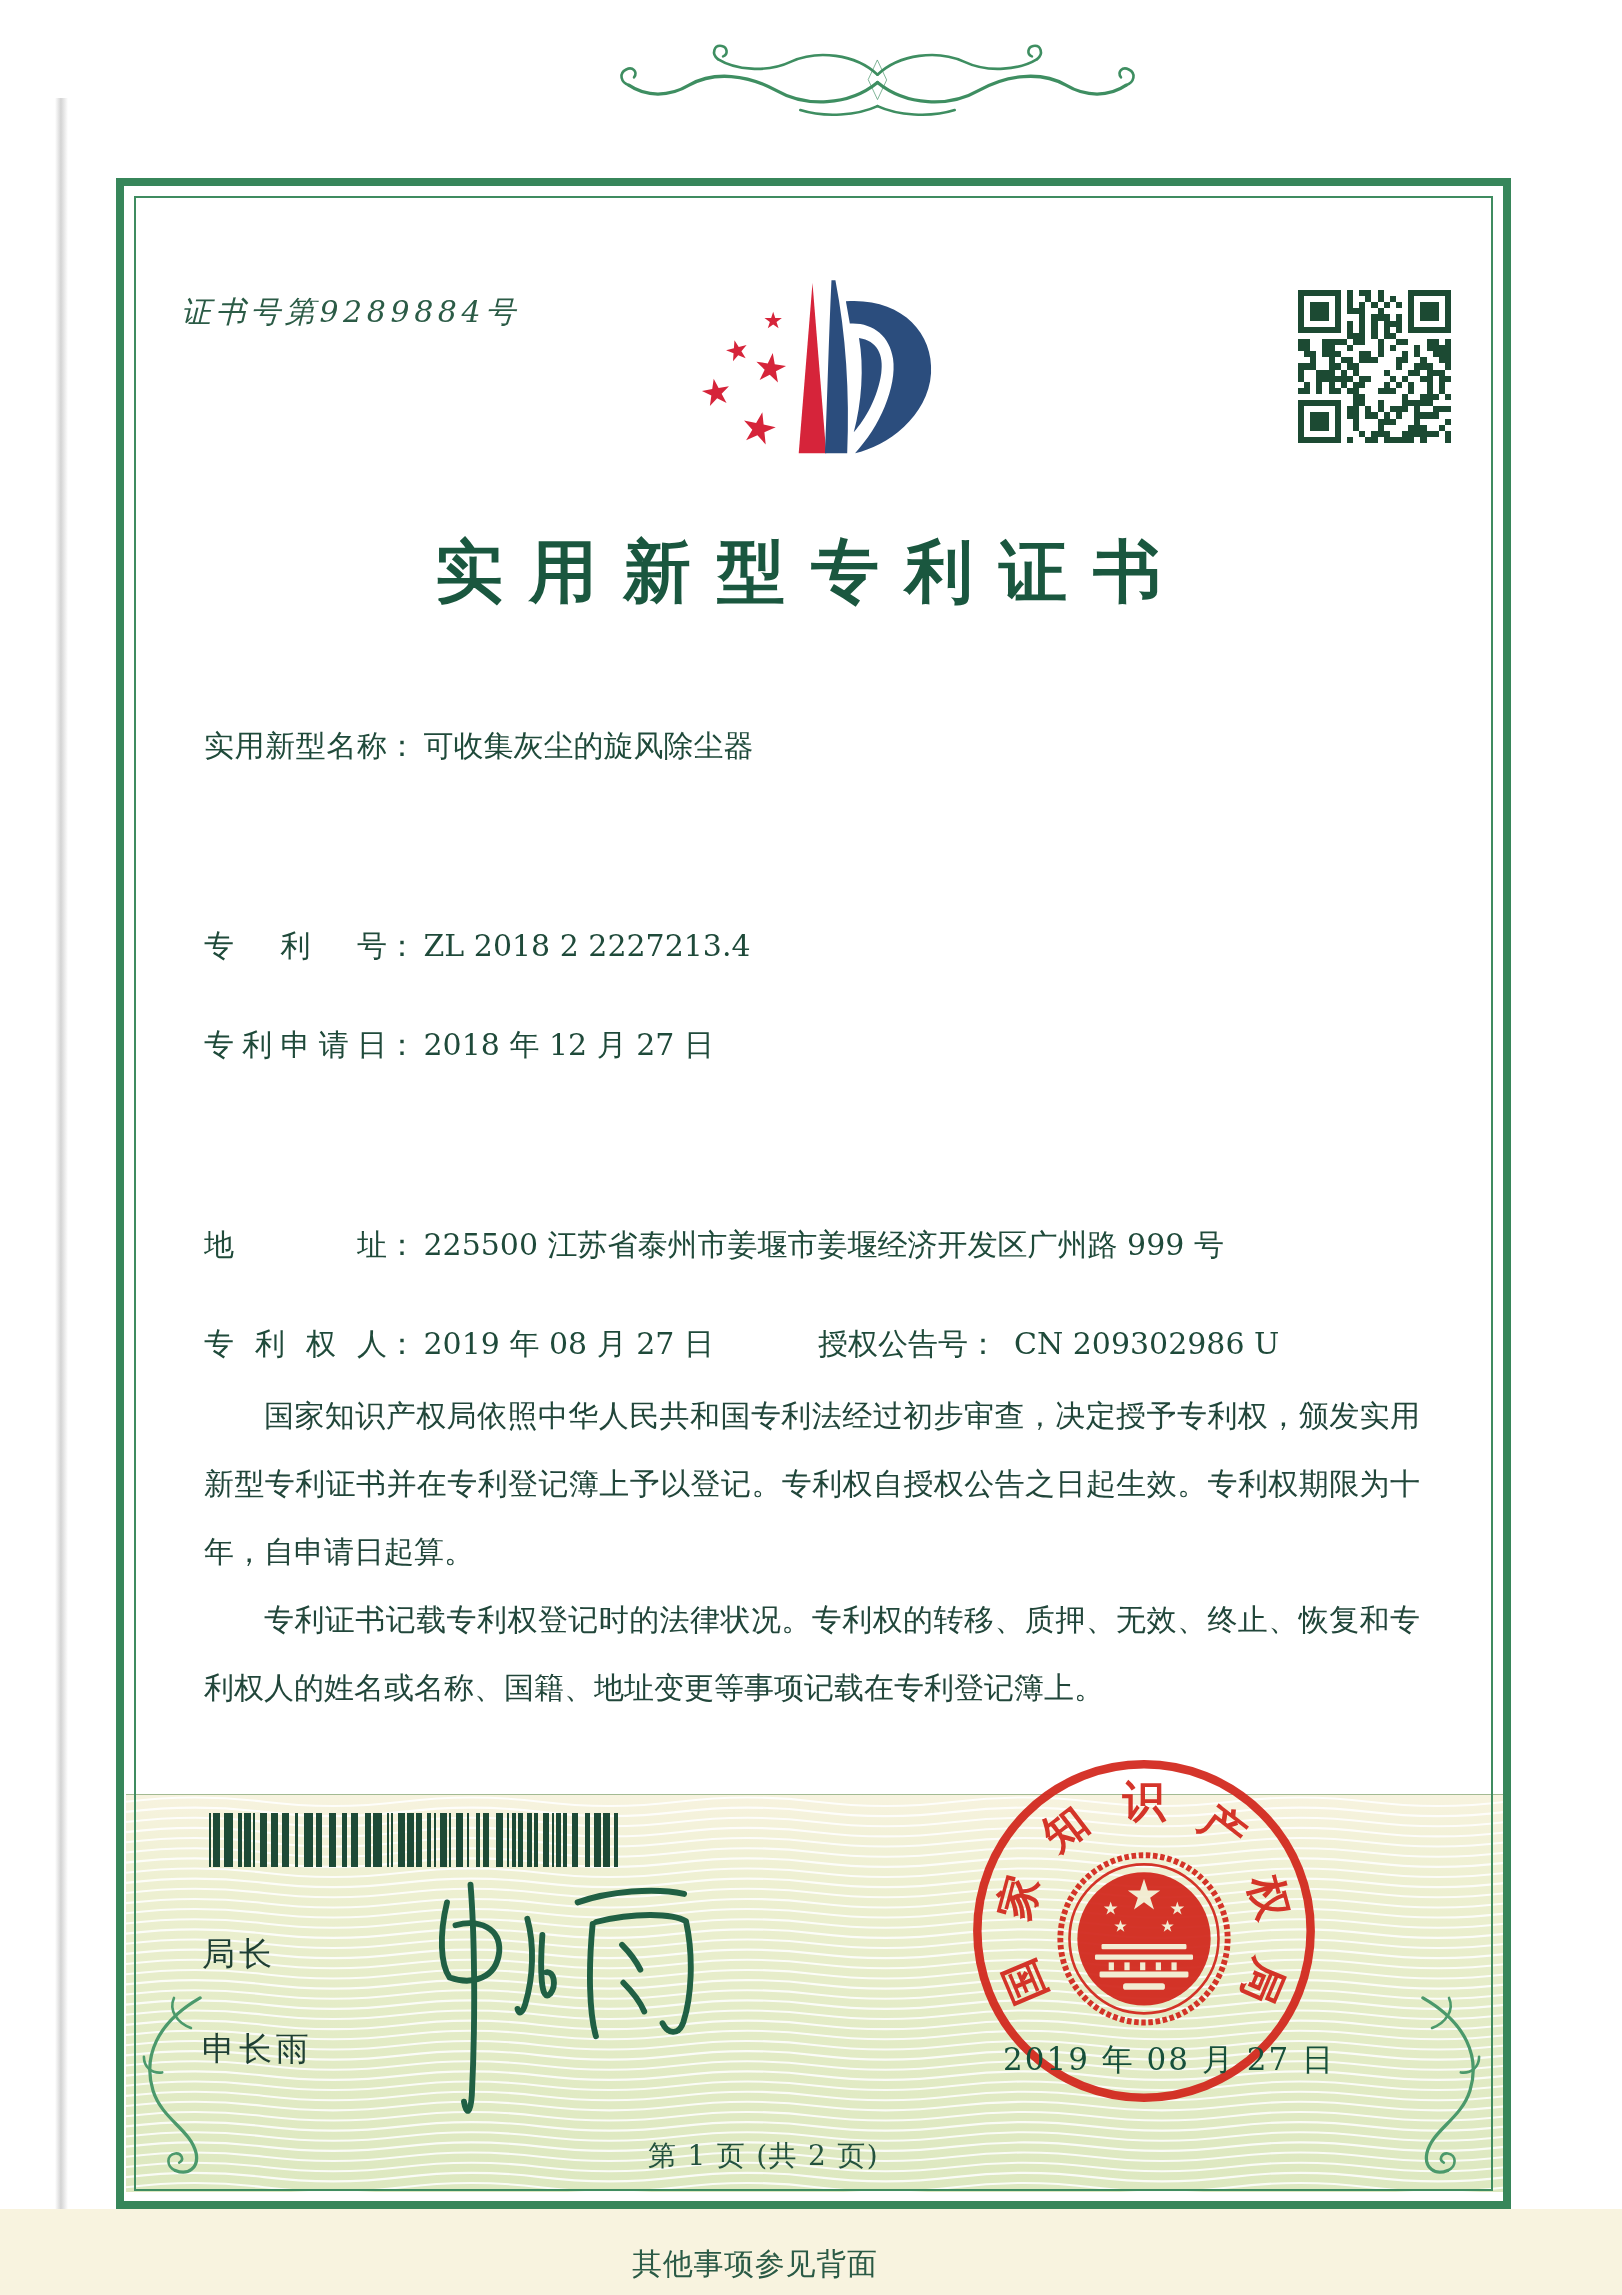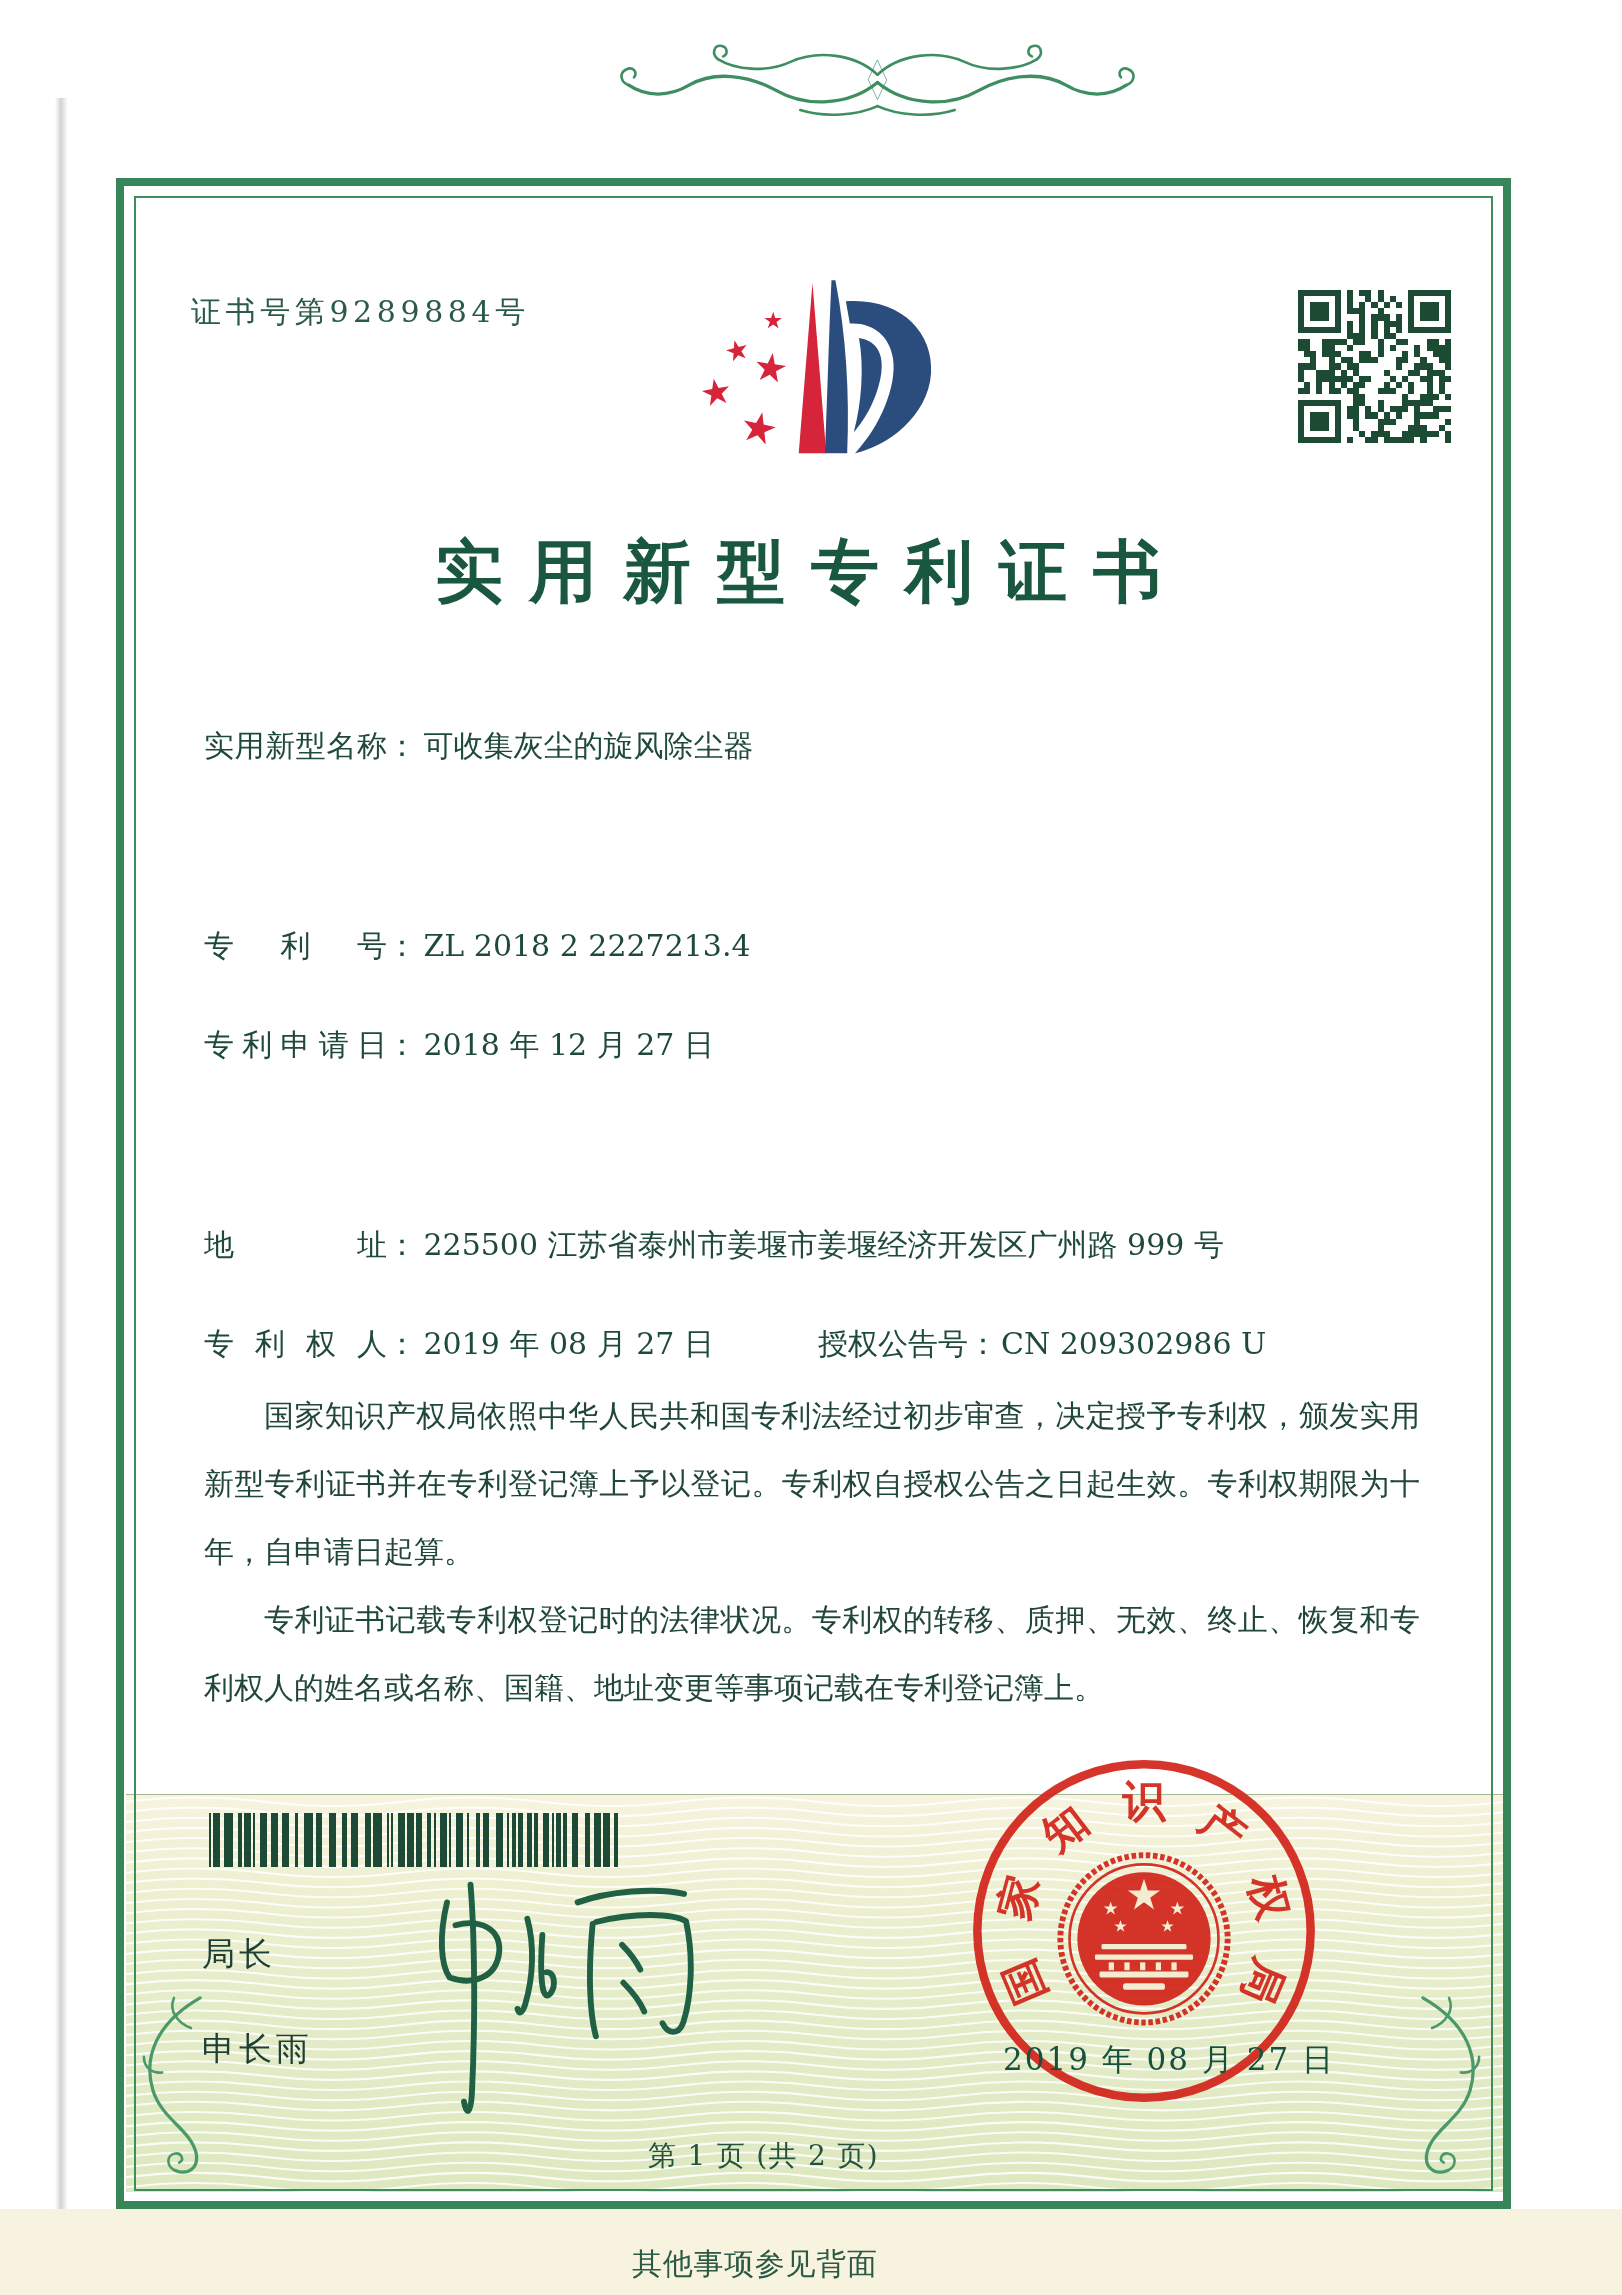--- a/index.html
+++ b/index.html
@@ -17,29 +17,29 @@
   .frame-inner{position:absolute;left:9.8px;top:9.8px;right:9.8px;bottom:9.8px;border:2px solid #3f8c60;}
 
   
   .band{left:126px;top:1794px;width:1381px;height:397px;
     background:linear-gradient(180deg,#f7f3df 0%,#eef0d2 22%,#e4ecc7 55%,#dde8c0 100%);
     border-top:1.3px solid rgba(90,130,90,.45);}
   .band svg{position:absolute;left:0;top:0;}
   .band path{stroke:rgba(255,255,255,.85);stroke-width:3.2;fill:none;}
   .bottom-strip{left:0;top:2209px;width:1622px;height:86px;background:#f8f3df;}
 
-  .cert-no{left:191px;top:292px;font-size:30px;letter-spacing:4.6px;color:#2b5b46;white-space:nowrap;}
+  .cert-no{left:181px;top:292px;font-size:30px;letter-spacing:4.6px;color:#2b5b46;white-space:nowrap;font-style:italic;}
   .title{left:0;top:527px;width:1622px;text-align:center;font-size:68px;font-weight:600;
          letter-spacing:26px;color:#1a573f;white-space:nowrap;}
 
   .row{left:204px;font-size:30px;color:#1f4a3a;white-space:nowrap;line-height:41px;}
   .lbl{display:inline-block;width:183px;text-align:justify;text-align-last:justify;vertical-align:top;}
   .val{margin-left:6.5px;}
   .grant2{position:absolute;left:614px;top:0;}
-  .grant2 .val{margin-left:3px;}
+  .grant2 .val{margin-left:16px;}
 
   .body-text{left:204px;top:1382px;width:1216px;font-size:30px;line-height:68px;
              color:#21463a;text-align:justify;}
   .body-text p{margin:0;text-indent:60px;}
 
   .signer{left:202px;font-size:33px;font-weight:400;color:#1e3f33;
           font-family:"Liberation Sans",sans-serif;letter-spacing:3.9px;white-space:nowrap;}
   .sig svg path{stroke:#206044;stroke-width:9;fill:none;stroke-linecap:round;stroke-linejoin:round;}
 
   .seal-date{left:1003px;top:2039px;font-size:31px;letter-spacing:2px;color:#17503b;white-space:nowrap;}

